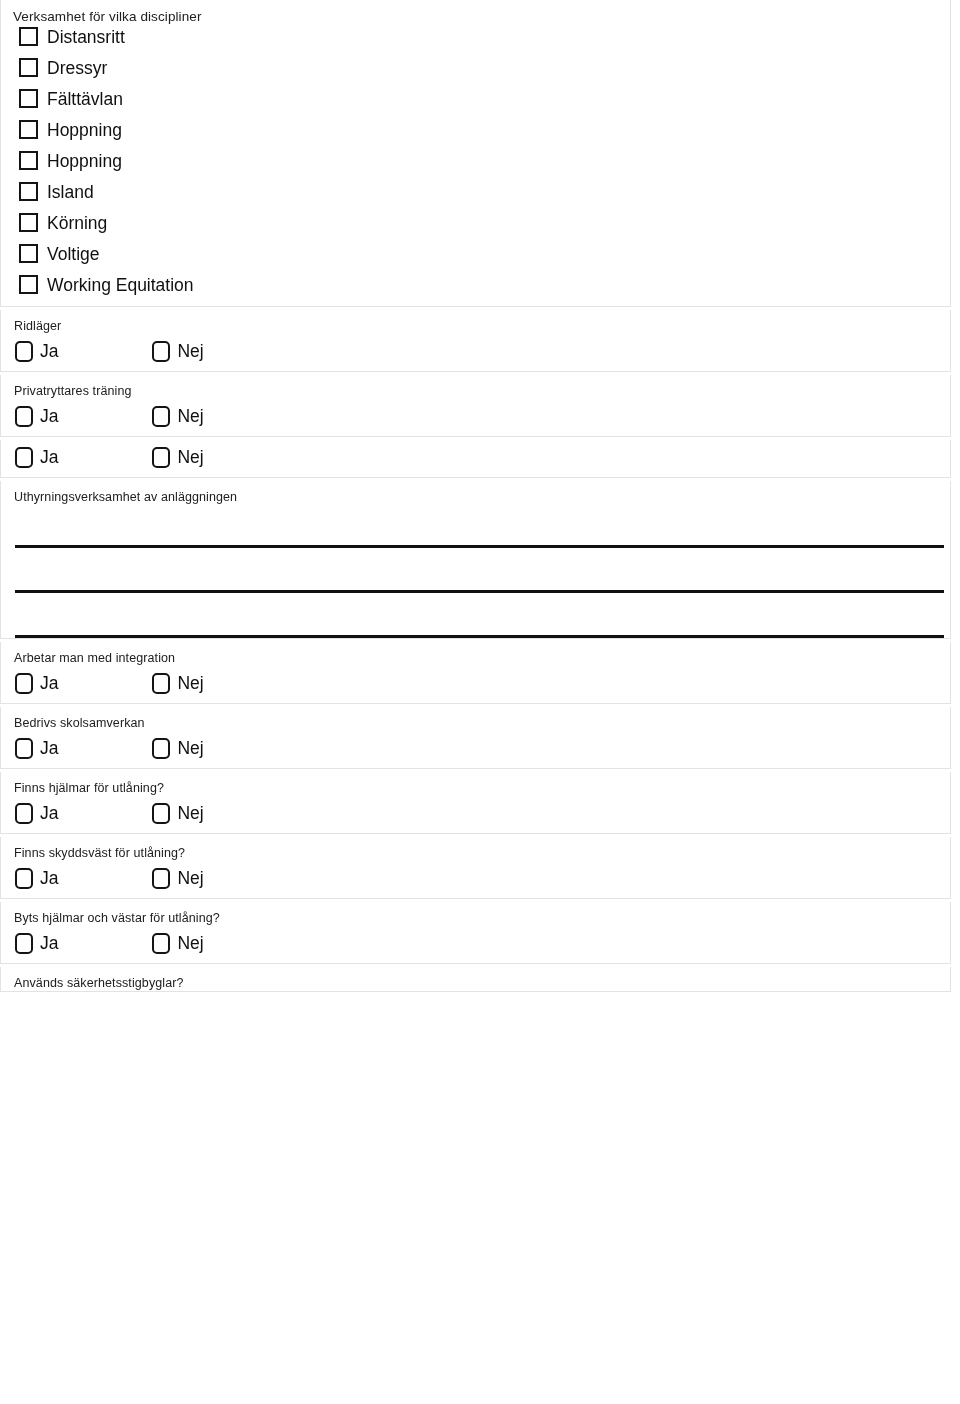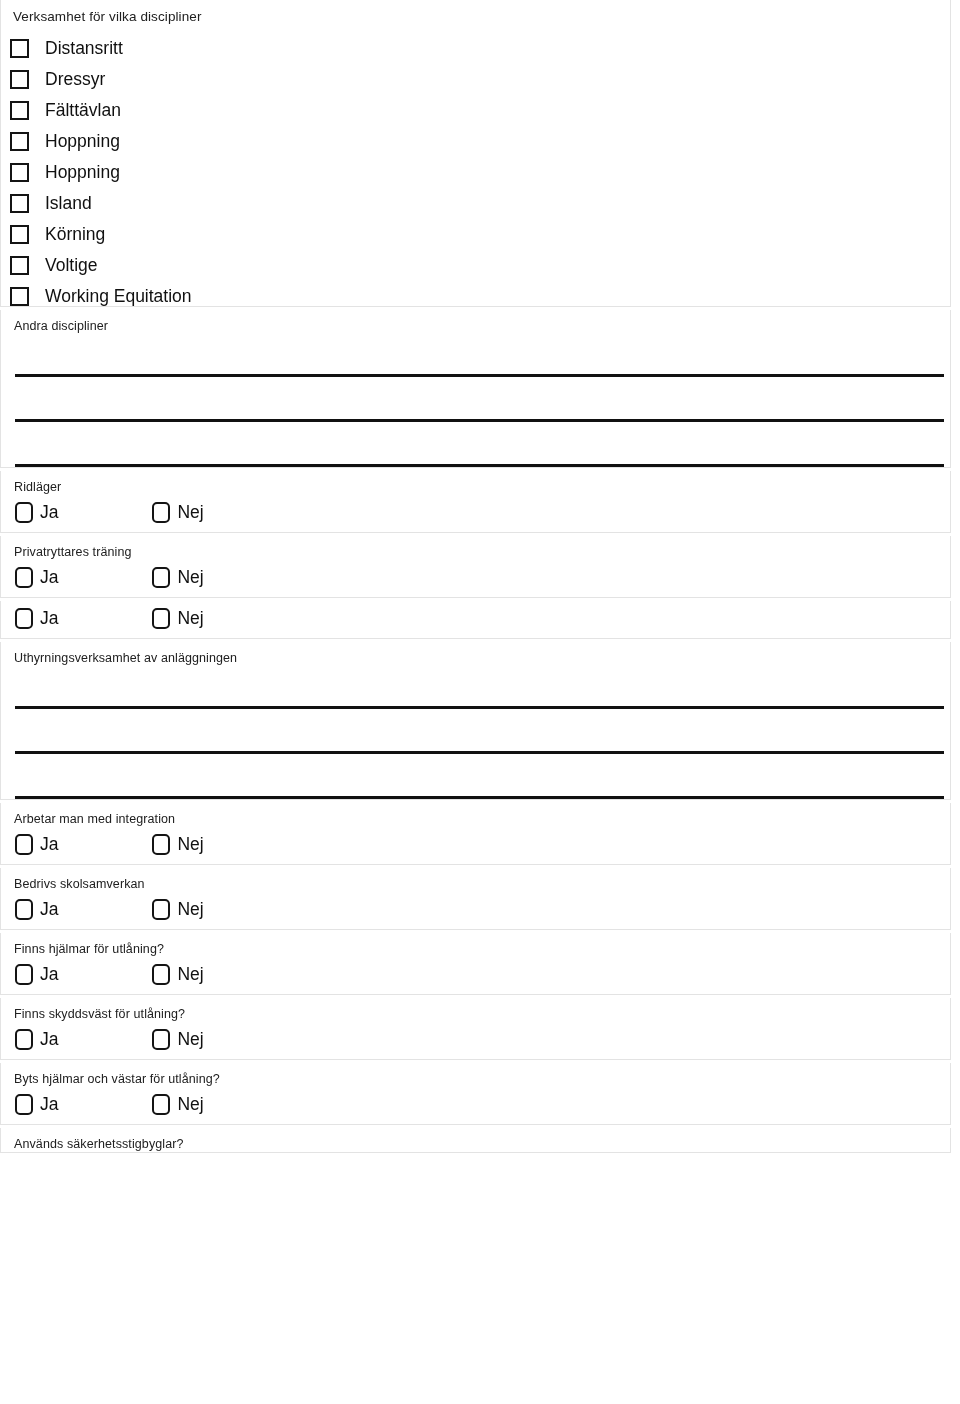--- a/index.html
+++ b/index.html
@@ -44,24 +44,23 @@
   .group-title {
     font-size: 13.5px;
     line-height: 16px;
     color: #202020;
     padding: 9px 0 2px 12px;
     letter-spacing: 0.1px;
   }
 
   .check-row {
     display: flex;
-    align-items: flex-end;
+    align-items: flex-start;
     height: 31px;
-    padding-left: 9px;
-    gap: 7px;
+    padding-left: 18px;
   }
   .box-square {
     width: 19px;
     height: 19px;
     border: 2.2px solid #141414;
     box-sizing: border-box;
     background: #ffffff;
     flex: 0 0 auto;
   }
   .check-label {
@@ -175,34 +174,20 @@
         </div>
         <div class="check-row">
           <span class="box-square"></span>
           <span class="check-label">Working Equitation</span>
         </div>
       </div>
   </div>
 
   <div id="sections">
       <div class="card gap-above">
-        <div class="field-label">Andra discipliner</div>
-        <div class="lines">
-          <div class="line-slot line-slot-first">
-            <div class="wline"></div>
-          </div>
-          <div class="line-slot">
-            <div class="wline"></div>
-          </div>
-          <div class="line-slot">
-            <div class="wline"></div>
-          </div>
-        </div>
-      </div>
-      <div class="card gap-above">
         <div class="field-label">Ridläger</div>
         <div class="yn-row">
           <div class="yn-opt">
             <span class="box-round"></span>
             <span class="yn-label">Ja</span>
           </div>
           <div class="yn-opt">
             <span class="box-round"></span>
             <span class="yn-label">Nej</span>
           </div>

